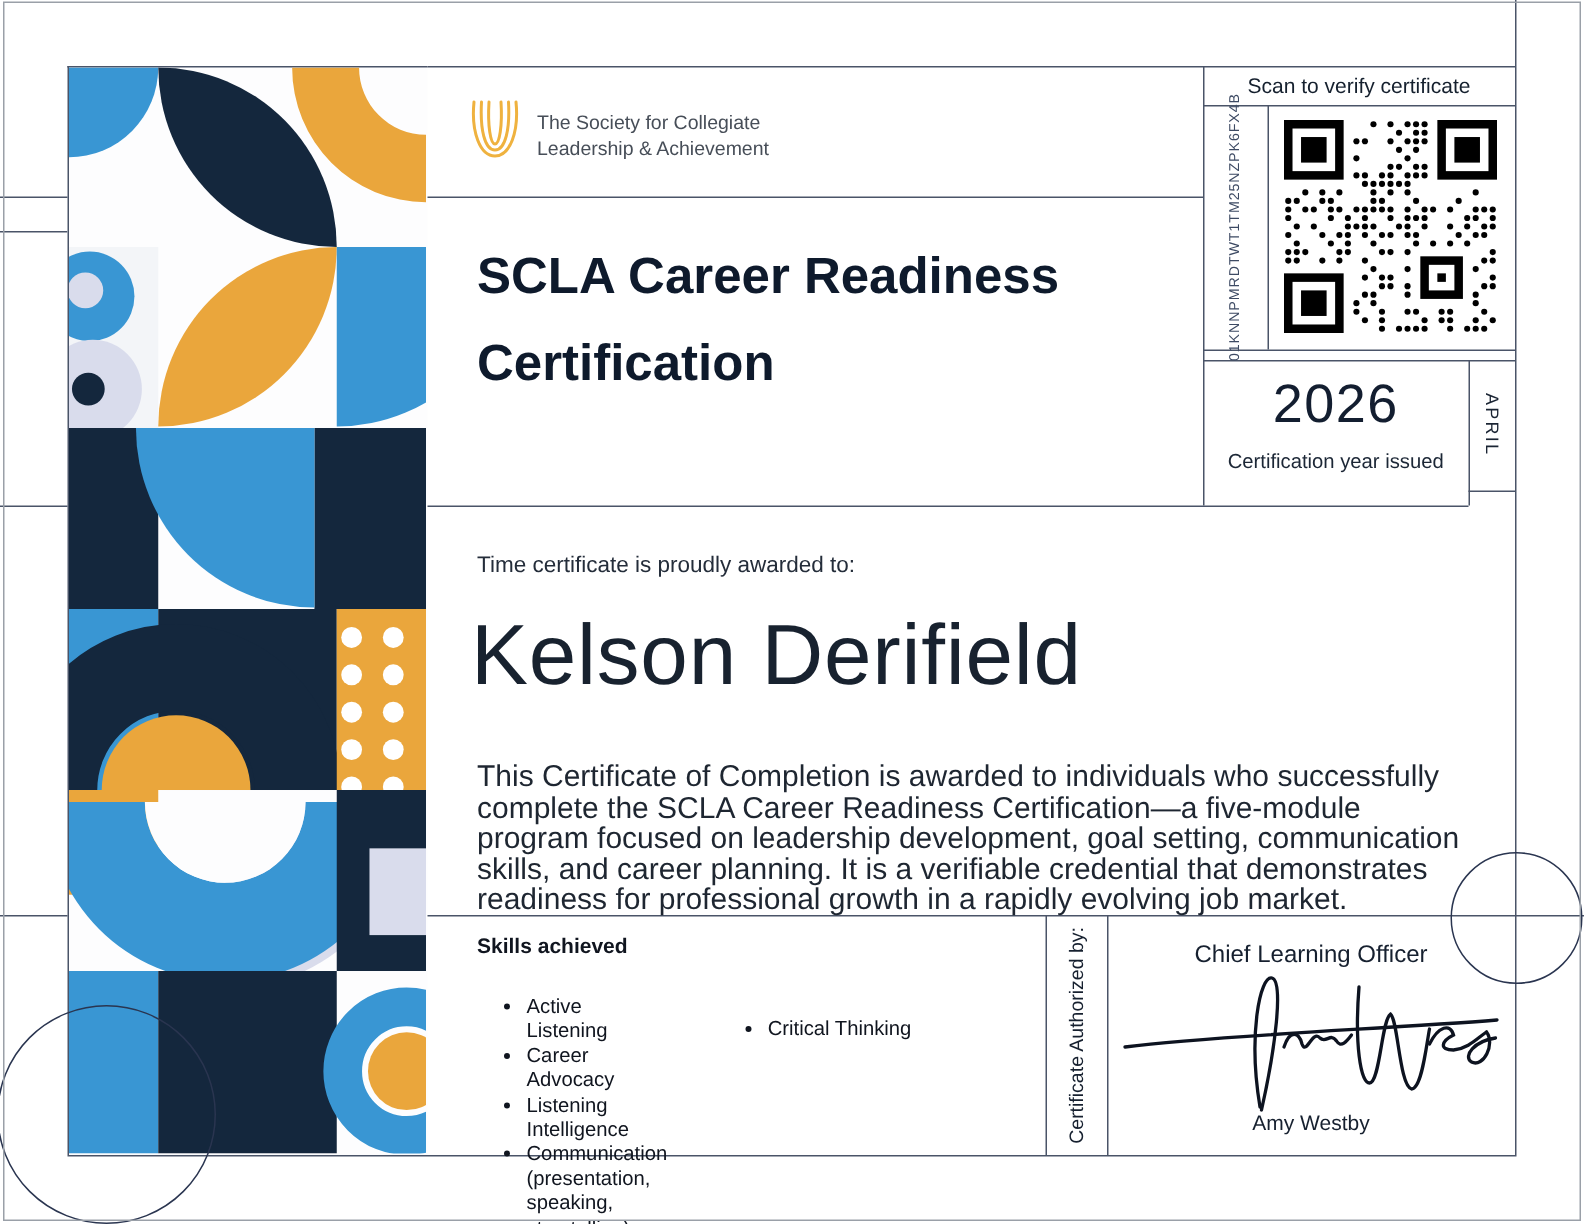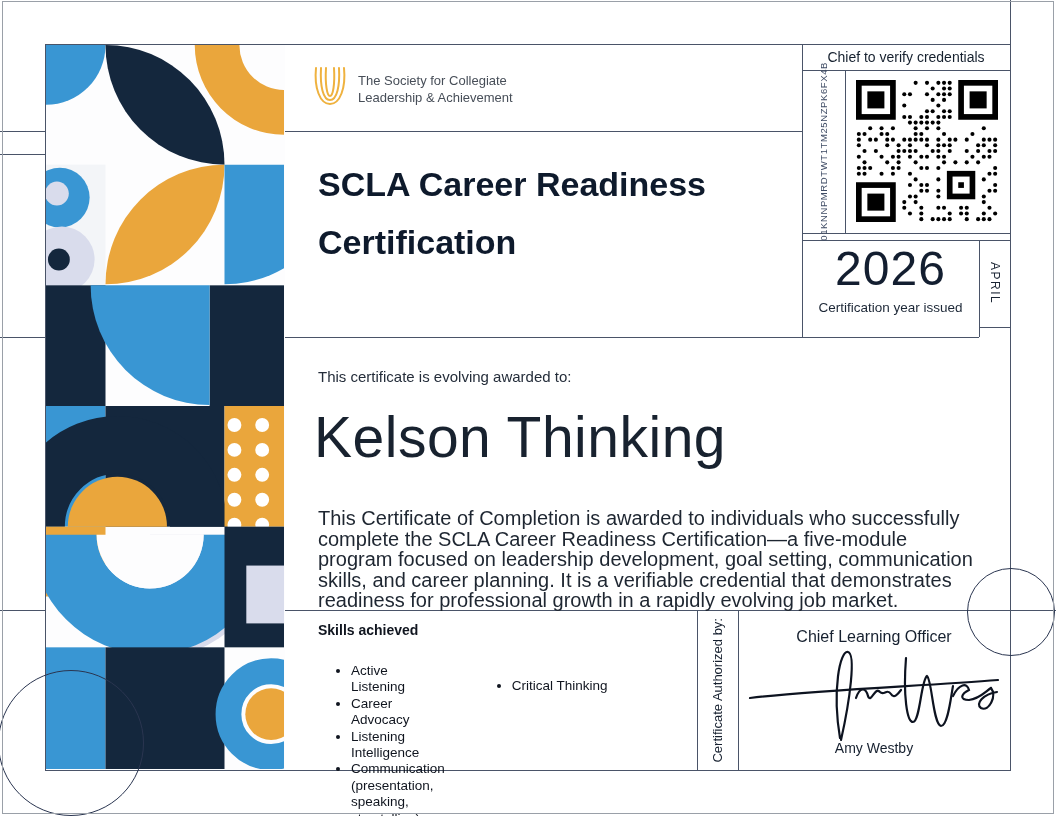--- a/index.html
+++ b/index.html
@@ -20,21 +20,21 @@
   
   .scan-header{position:absolute;left:802px;top:44px;width:208px;height:26px;display:flex;
                align-items:center;justify-content:center;font-size:14px;color:#15202e;}
   .qr-code-text{position:absolute;left:806px;top:74px;width:34px;height:155px;display:flex;
                 align-items:center;justify-content:center;}
   .qr-code-text span{writing-mode:vertical-rl;transform:rotate(180deg);font-size:9.5px;
                      letter-spacing:0.6px;color:#3d4a63;white-space:nowrap;}
   .qr-box{position:absolute;left:856px;top:80px;width:142px;height:142px;}
   
   .year-cell{position:absolute;left:802px;top:240px;width:177px;height:97px;text-align:center;}
-  .year-big{font-size:48px;line-height:58px;font-weight:400;color:#131e30;letter-spacing:1px;}
+  .year-big{font-size:36px;line-height:58px;font-weight:400;color:#131e30;letter-spacing:1px;}
   .year-caption{font-size:13.5px;color:#1c2736;margin-top:2px;}
   .month-cell{position:absolute;left:979px;top:240px;width:31px;height:87px;display:flex;
               align-items:center;justify-content:center;}
   .month-cell span{writing-mode:vertical-rl;font-size:12px;letter-spacing:1.5px;color:#1a2433;}
   
   .cert-title{position:absolute;left:318px;top:155px;width:505px;font-size:34px;font-weight:700;
               line-height:1.72;color:#0e1a2c;}
   .award-intro{position:absolute;left:318px;top:368px;font-size:15px;color:#242d3a;}
   .recipient{position:absolute;left:314px;top:404px;font-size:57px;font-weight:400;
              letter-spacing:0.5px;color:#18222f;}
@@ -137,21 +137,21 @@
           <path d="M14,2 C13,18 15,30 18,30 C21,30 23,18 22,2"></path>
         </g>
       </svg>
     </span>
     <span class="org-text">
       <span>The Society for Collegiate</span><br>
       <span>Leadership &amp; Achievement</span>
     </span>
   </div>
 
-  <div class="scan-header">Chief to verify credentials</div>
+  <div class="scan-header">Scan to verify certificate</div>
   <div class="qr-code-text">
     <span>01KNNPMRDTWT1TM25NZPK6FX4B</span>
   </div>
   <div class="qr-box">
     <svg id="qr" width="142" height="142" viewBox="0 0 142 142">
         <rect x="0" y="0" width="142" height="142" fill="#ffffff"></rect>
         <rect x="0" y="0" width="39.76" height="39.76" fill="#000"></rect>
         <rect x="5.68" y="5.68" width="28.4" height="28.4" fill="#fff"></rect>
         <rect x="11.36" y="11.36" width="17.04" height="17.04" fill="#000"></rect>
         <rect x="102.24" y="0" width="39.76" height="39.76" fill="#000"></rect>
@@ -337,22 +337,22 @@
 
   <div class="year-cell">
     <div class="year-big">2026</div>
     <div class="year-caption">Certification year issued</div>
   </div>
   <div class="month-cell">
     <span>APRIL</span>
   </div>
 
   <div class="cert-title">SCLA Career Readiness Certification</div>
-  <div class="award-intro">This certificate is evolving awarded to:</div>
-  <div class="recipient">Kelson Thinking</div>
+  <div class="award-intro">Time certificate is proudly awarded to:</div>
+  <div class="recipient">Kelson Derifield</div>
   <div class="description">This Certificate of Completion is awarded to individuals who successfully complete the SCLA Career Readiness Certification—a five-module program focused on leadership development, goal setting, communication skills, and career planning. It is a verifiable credential that demonstrates readiness for professional growth in a rapidly evolving job market.</div>
 
   <div class="skills">
     <div class="skills-header">Skills achieved</div>
     <div class="skills-cols">
       <ul class="col1">
           <li>Active Listening</li>
           <li>Career Advocacy</li>
           <li>Listening Intelligence</li>
           <li>Communication (presentation, speaking, storytelling)</li>

